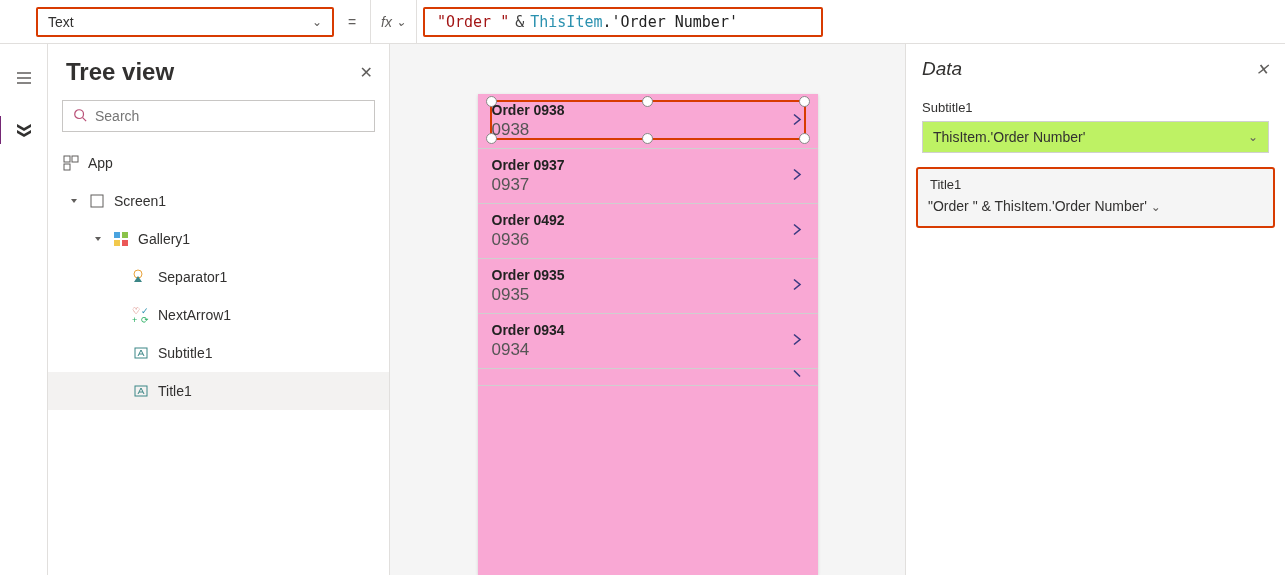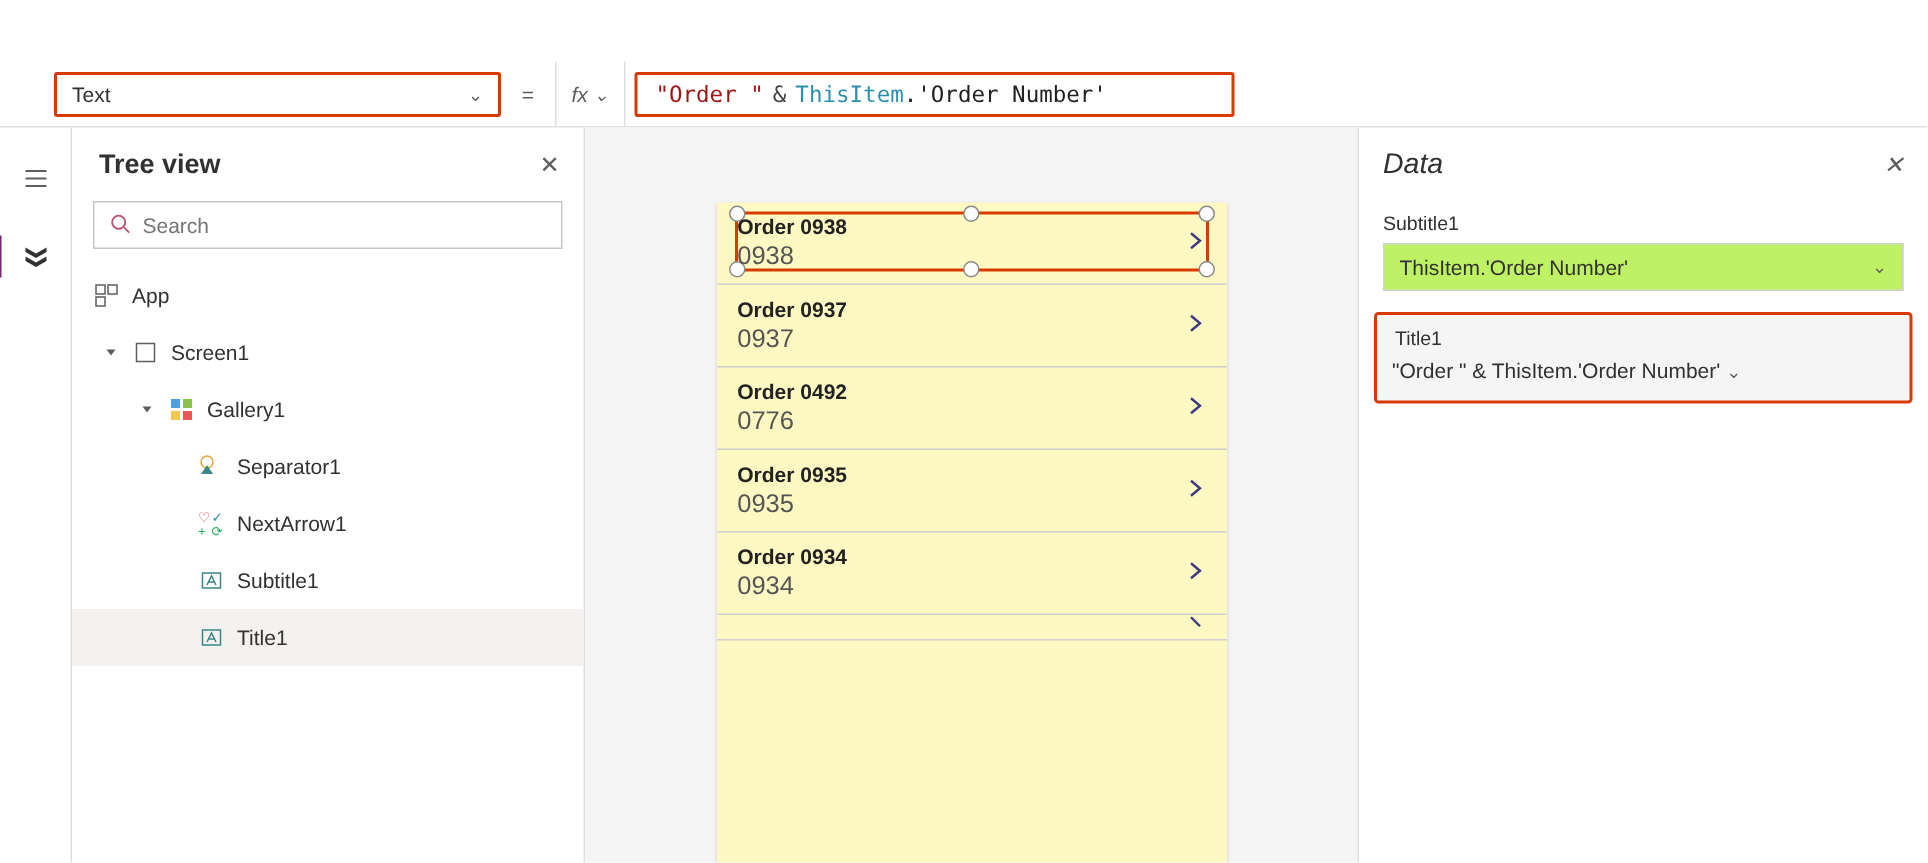--- a/index.html
+++ b/index.html
@@ -11,21 +11,20 @@
     width: 1285px;
     height: 575px;
     overflow: hidden;
   }
   .topbar {
     display: flex;
     align-items: center;
     height: 44px;
     border-bottom: 1px solid #e1dfdd;
     background: #fff;
-    margin-top: 41px;
   }
   .prop-dd {
     width: 298px;
     height: 30px;
     border: 2px solid #d83b01;
     margin-left: 36px;
     display: flex;
     align-items: center;
     justify-content: space-between;
     padding: 0 10px;
@@ -99,21 +98,21 @@
     border-right: 1px solid #e1dfdd;
     display:flex;
     flex-direction: column;
   }
   .tree-head {
     display:flex;
     align-items:center;
     justify-content: space-between;
     padding: 14px 16px 14px 18px;
   }
-  .tree-head h2 { font-size: 18px; font-weight: 600; }
+  .tree-head h2 { font-size: 24px; font-weight: 600; }
   .close-x { font-size: 16px; color:#605e5c; cursor:pointer; }
   .tree-search {
     margin: 0 14px 12px 14px;
     border: 1px solid #c8c6c4;
     height: 32px;
     display:flex;
     align-items:center;
     gap:8px;
     padding: 0 10px;
     color:#605e5c;
@@ -144,21 +143,21 @@
 
   .canvas {
     flex:1;
     background: #f5f5f5;
     display:flex;
     justify-content:center;
     padding-top: 50px;
   }
   .phone {
     width: 340px;
-    background: #fef9c3;
+    background: #f9a8d4;
     box-shadow: 0 1px 3px rgba(0,0,0,0.15);
     position: relative;
   }
   .row {
     border-bottom: 1px solid #cfcfcf;
     padding: 8px 14px;
     position: relative;
   }
   .row .title { font-weight: 600; font-size: 14px; color:#222;}
   .row .sub   { font-size: 17px; color:#555; margin-top: 2px;}
@@ -359,21 +358,21 @@
           </div>
           <div class="row">
             <div class="title">Order 0937</div>
             <div class="sub">0937</div>
             <span class="chev"><svg width="14" height="14" viewBox="0 0 14 14">
                 <path d="M4 2l6 5-6 5" stroke="#3b3a82" stroke-width="1.6" fill="none"></path>
               </svg></span>
           </div>
           <div class="row">
             <div class="title">Order 0492</div>
-            <div class="sub">0776</div>
+            <div class="sub">0936</div>
             <span class="chev"><svg width="14" height="14" viewBox="0 0 14 14">
                 <path d="M4 2l6 5-6 5" stroke="#3b3a82" stroke-width="1.6" fill="none"></path>
               </svg></span>
           </div>
           <div class="row">
             <div class="title">Order 0935</div>
             <div class="sub">0935</div>
             <span class="chev"><svg width="14" height="14" viewBox="0 0 14 14">
                 <path d="M4 2l6 5-6 5" stroke="#3b3a82" stroke-width="1.6" fill="none"></path>
               </svg></span>

